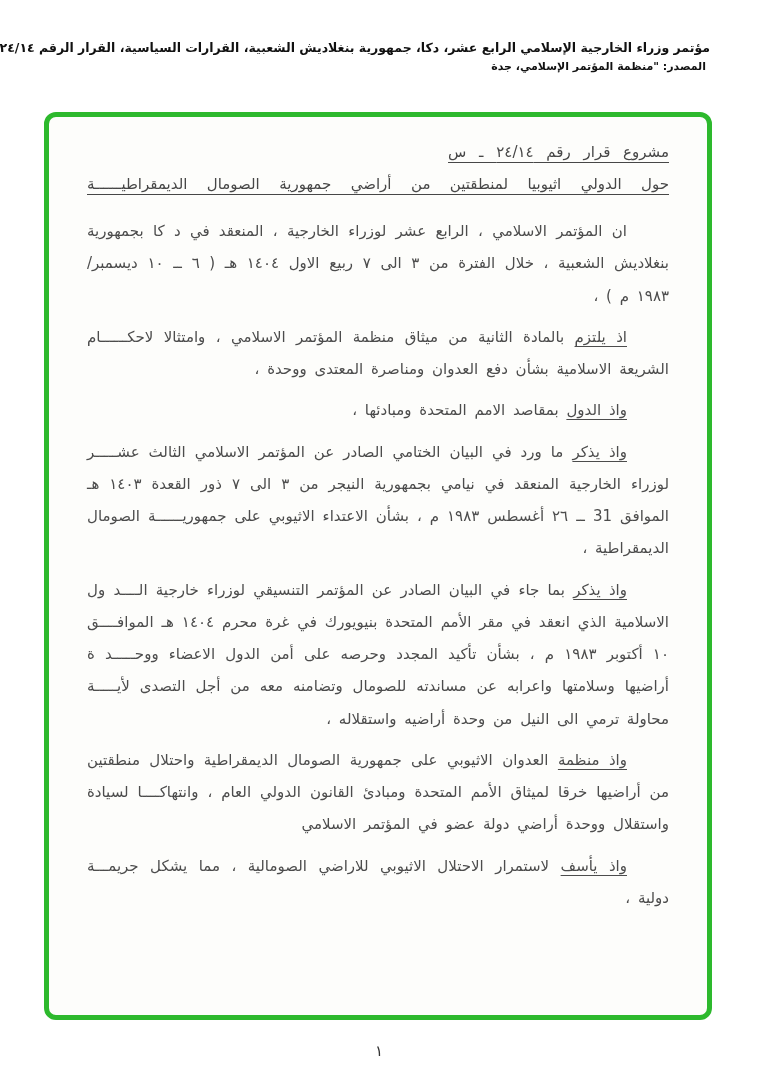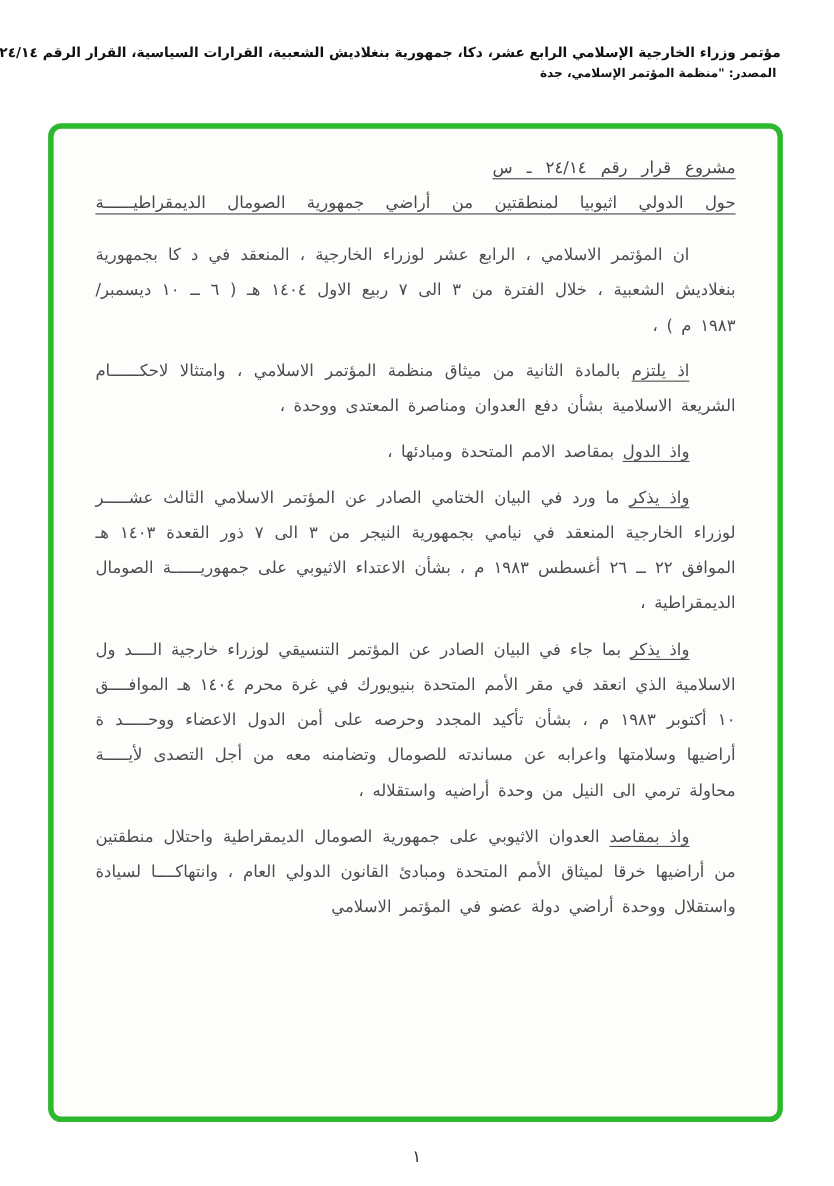--- a/index.html
+++ b/index.html
@@ -102,22 +102,23 @@
   </div>
 
   <div class="doc-frame">
     <div class="doc-inner">
       <div class="doc-title1">مشروع قرار رقم ٢٤/١٤ ـ س</div>
       <div class="doc-title2">حول الدولي اثيوبيا لمنطقتين من أراضي جمهورية الصومال الديمقراطيــــــة</div>
       <div>
           <div class="para"><span>ان المؤتمر الاسلامي ، الرابع عشر لوزراء الخارجية ، المنعقد في  د كا  بجمهورية بنغلاديش الشعبية ، خلال الفترة من ٣ الى ٧ ربيع الاول ١٤٠٤ هـ ( ٦ ــ ١٠ ديسمبر/ ١٩٨٣ م ) ،</span></div>
           <div class="para"><span class="lead">اذ يلتزم</span> <span>بالمادة الثانية من ميثاق منظمة المؤتمر الاسلامي ،  وامتثالا  لاحكــــــام الشريعة الاسلامية بشأن دفع العدوان ومناصرة المعتدى ووحدة ،</span></div>
           <div class="para"><span class="lead">واذ الدول</span> <span>بمقاصد الامم المتحدة ومبادئها ،</span></div>
-          <div class="para"><span class="lead">واذ يذكر</span> <span>ما ورد في البيان الختامي الصادر عن المؤتمر الاسلامي  الثالث عشـــــر لوزراء الخارجية المنعقد في  نيامي  بجمهورية النيجر من ٣ الى ٧ ذور القعدة ١٤٠٣ هـ الموافق ٢٢ ــ ٢٦ أغسطس ١٩٨٣ م ، بشأن الاعتداء الاثيوبي على جمهوريــــــة الصومال الديمقراطية ،</span></div>
+          <div class="para"><span class="lead">واذ يذكر</span> <span>ما ورد في البيان الختامي الصادر عن المؤتمر الاسلامي  الثالث عشـــــر لوزراء الخارجية المنعقد في  نيامي  بجمهورية النيجر من ٣ الى ٧ ذور القعدة ١٤٠٣ هـ الموافق 31 ــ ٢٦ أغسطس ١٩٨٣ م ، بشأن الاعتداء الاثيوبي على جمهوريــــــة الصومال الديمقراطية ،</span></div>
           <div class="para"><span class="lead">واذ يذكر</span> <span>بما جاء في البيان الصادر عن المؤتمر التنسيقي لوزراء خارجية الــــد ول الاسلامية الذي انعقد في مقر الأمم المتحدة بنيويورك في غرة محرم ١٤٠٤ هـ الموافــــق ١٠ أكتوبر ١٩٨٣ م ، بشأن تأكيد المجدد وحرصه على أمن الدول الاعضاء ووحـــــد ة أراضيها وسلامتها واعرابه عن مساندته للصومال وتضامنه معه من أجل التصدى  لأيـــــة محاولة ترمي الى النيل من وحدة أراضيه واستقلاله ،</span></div>
-          <div class="para"><span class="lead">واذ بمقاصد</span> <span>العدوان الاثيوبي على جمهورية الصومال الديمقراطية  واحتلال منطقتين من أراضيها خرقا لميثاق الأمم المتحدة ومبادئ القانون الدولي  العام ،  وانتهاكــــا لسيادة واستقلال ووحدة أراضي  دولة عضو في  المؤتمر الاسلامي</span></div>
+          <div class="para"><span class="lead">واذ منظمة</span> <span>العدوان الاثيوبي على جمهورية الصومال الديمقراطية  واحتلال منطقتين من أراضيها خرقا لميثاق الأمم المتحدة ومبادئ القانون الدولي  العام ،  وانتهاكــــا لسيادة واستقلال ووحدة أراضي  دولة عضو في  المؤتمر الاسلامي</span></div>
+          <div class="para"><span class="lead">واذ يأسف</span> <span>لاستمرار الاحتلال الاثيوبي للاراضي الصومالية ،  مما يشكل جريمـــة دولية ،</span></div>
         </div>
     </div>
   </div>
 
   <div class="page-number">١</div>
 
 </div>
 
 </body></html>

